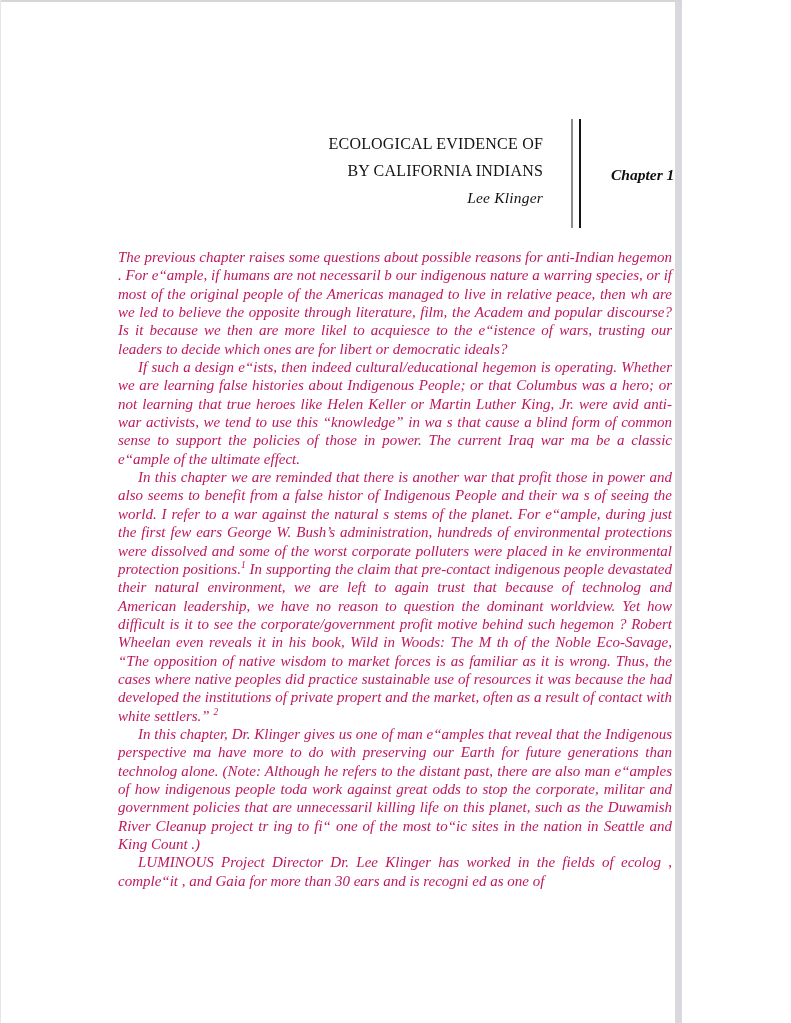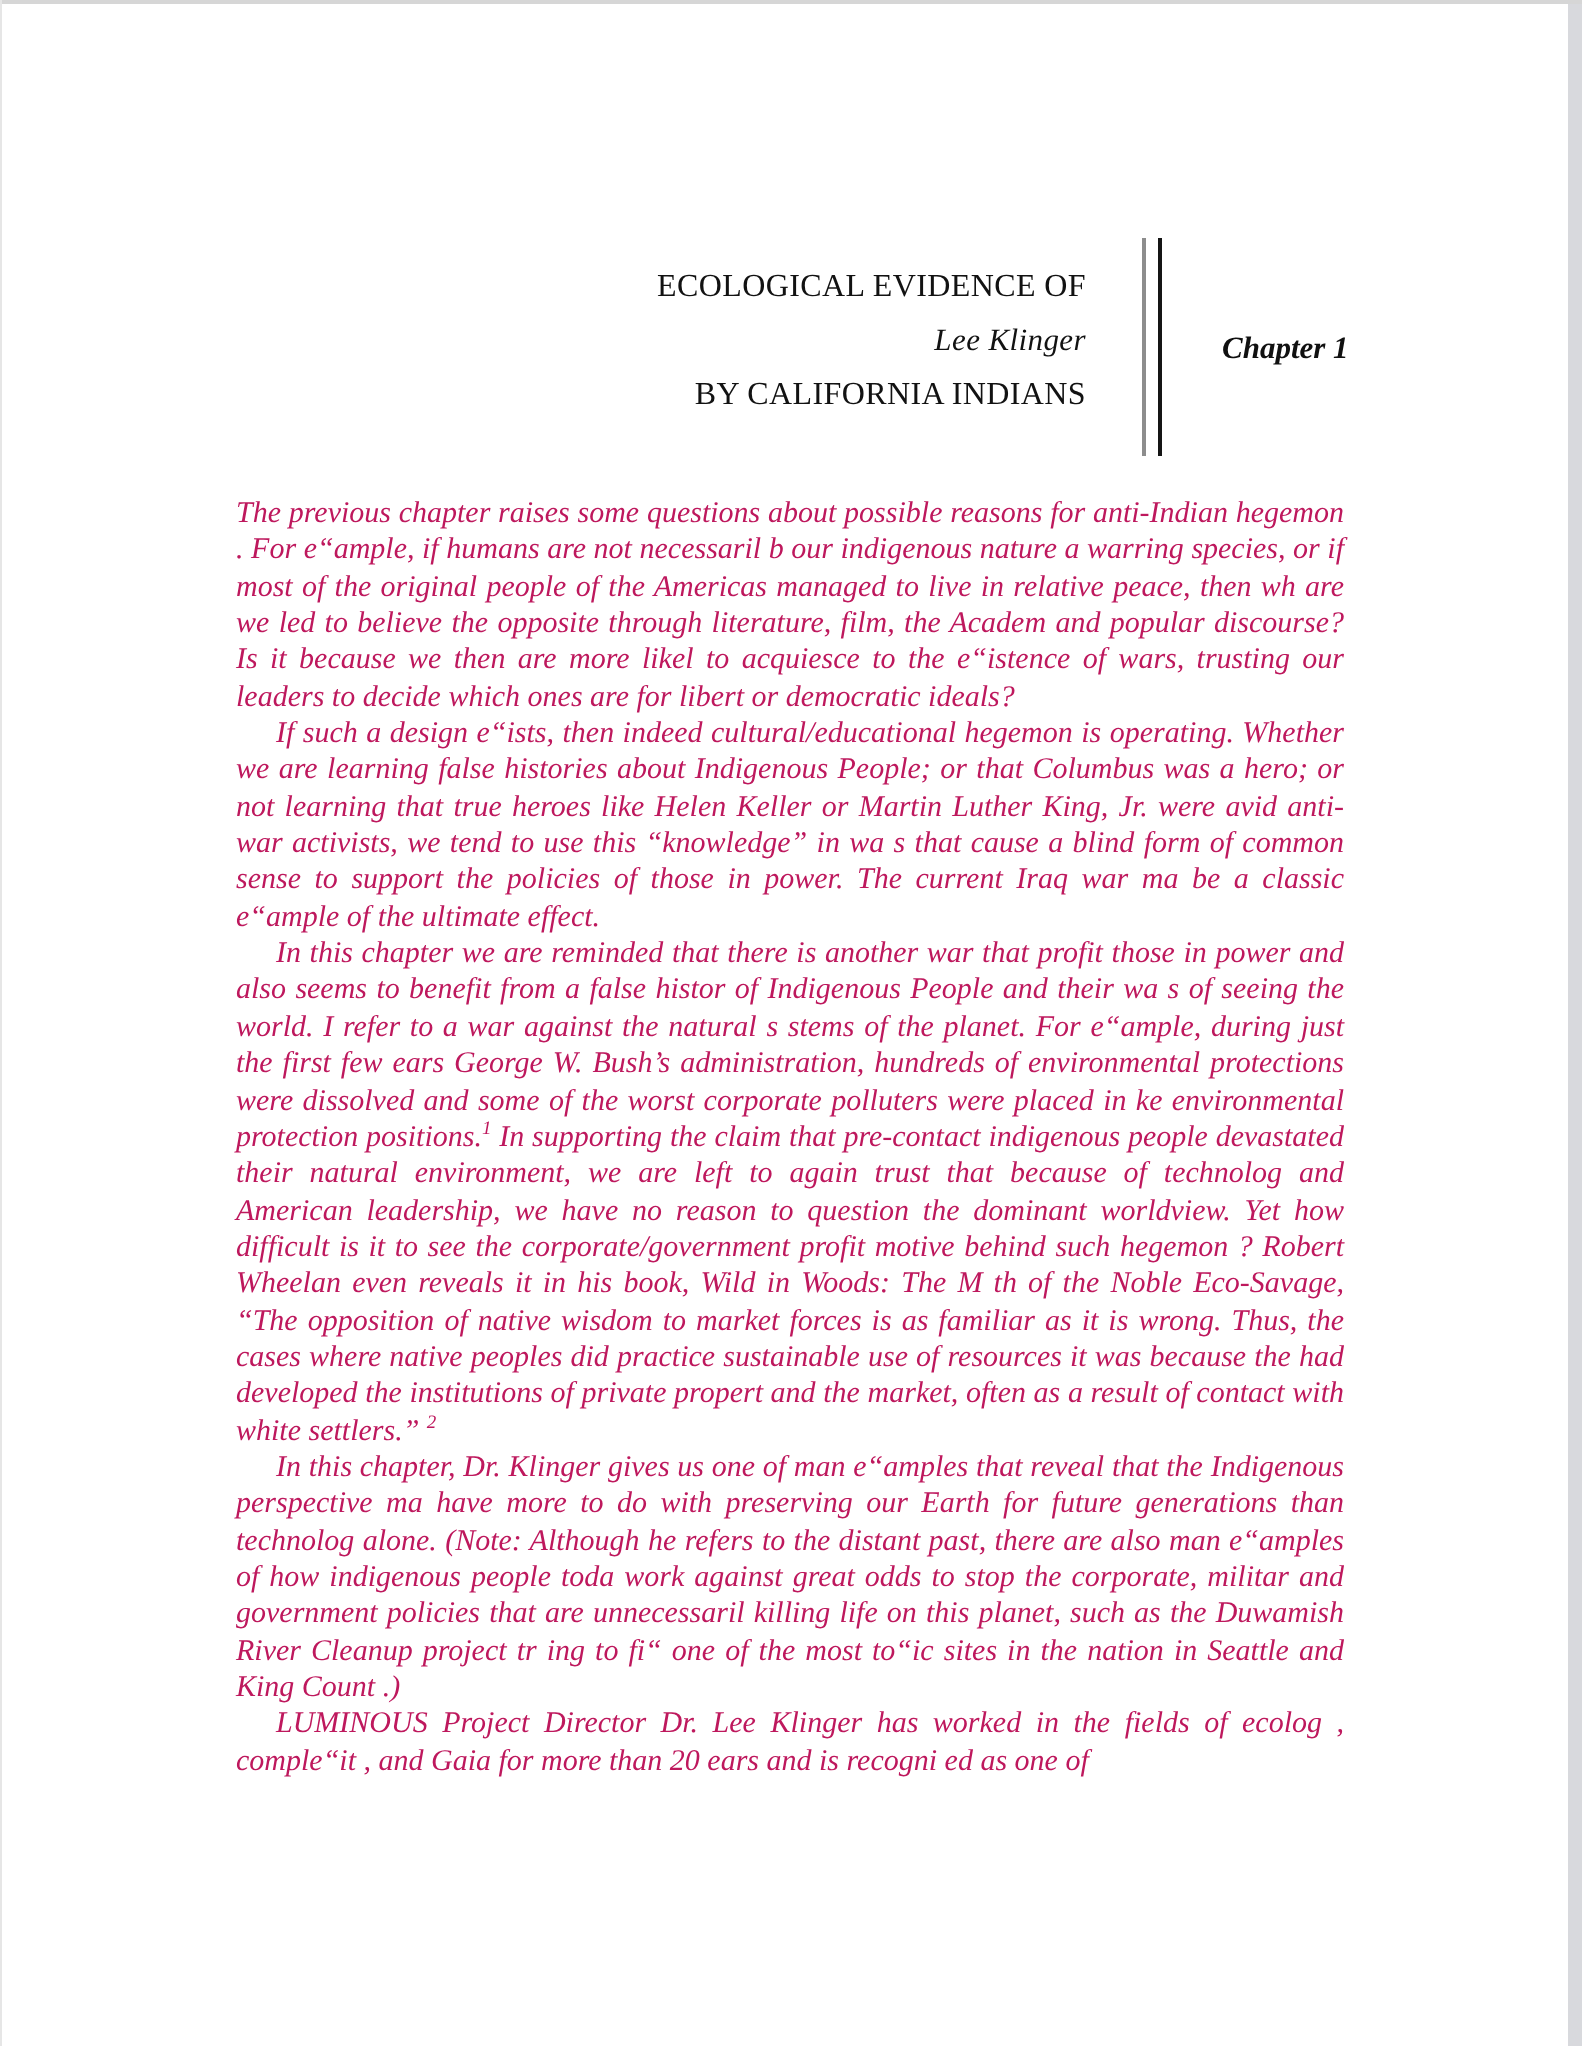--- a/index.html
+++ b/index.html
@@ -5,21 +5,21 @@
   html, body {
     margin: 0;
     padding: 0;
     width: 791px;
     height: 1023px;
     overflow: hidden;
     background: #ffffff;
   }
   .page {
     position: relative;
-    width: 791px;
+    width: 682px;
     height: 1023px;
     background: #ffffff;
     font-family: "Liberation Serif", serif;
     color: #161616;
   }
   .edge-top {
     position: absolute;
     top: 0; left: 0; right: 0;
     height: 2px;
     background: #d6d6d6;
@@ -98,27 +98,27 @@
 <body>
 
 <div class="page">
   <div class="edge-top"></div>
   <div class="edge-left"></div>
   <div class="edge-right"></div>
 
   <header>
     <div class="title-block">
       <div class="title-line">ECOLOGICAL EVIDENCE OF</div>
+      <div class="title-line">BY CALIFORNIA INDIANS</div>
       <div class="title-line author-line">Lee Klinger</div>
-      <div class="title-line">BY CALIFORNIA INDIANS</div>
     </div>
     <div class="double-rule"></div>
     <div class="chapter-label">Chapter 1</div>
   </header>
 
   <main class="body-text">
     <p class="noindent">The previous chapter raises some questions about possible reasons for anti-Indian hegemon . For e“ample, if humans are not necessaril b our indigenous nature a warring species, or if most of the original people of the Americas managed to live in relative peace, then wh are we led to believe the opposite through literature, film, the Academ and popular discourse? Is it because we then are more likel to acquiesce to the e“istence of wars, trusting our leaders to decide which ones are for libert or democratic ideals?</p>
     <p>If such a design e“ists, then indeed cultural/educational hegemon is operating. Whether we are learning false histories about Indigenous People; or that Columbus was a hero; or not learning that true heroes like Helen Keller or Martin Luther King, Jr. were avid anti-war activists, we tend to use this “knowledge” in wa s that cause a blind form of common sense to support the policies of those in power. The current Iraq war ma be a classic e“ample of the ultimate effect.</p>
     <p><span>In this chapter we are reminded that there is another war that profit those in power and also seems to benefit from a false histor of Indigenous People and their wa s of seeing the world. I refer to a war against the natural s stems of the planet. For e“ample, during just the first few ears George W. Bush’s administration, hundreds of environmental protections were dissolved and some of the worst corporate polluters were placed in ke environmental protection positions.</span><sup>1</sup><span> In supporting the claim that pre-contact indigenous people devastated their natural environment, we are left to again trust that because of technolog and American leadership, we have no reason to question the dominant worldview. Yet how difficult is it to see the corporate/government profit motive behind such hegemon ? Robert Wheelan even reveals it in his book, Wild in Woods: The M th of the Noble Eco-Savage, “The opposition of native wisdom to market forces is as familiar as it is wrong. Thus, the cases where native peoples did practice sustainable use of resources it was because the had developed the institutions of private propert and the market, often as a result of contact with white settlers.” </span><sup>2</sup></p>
     <p>In this chapter, Dr. Klinger gives us one of man e“amples that reveal that the Indigenous perspective ma have more to do with preserving our Earth for future generations than technolog alone. (Note: Although he refers to the distant past, there are also man e“amples of how indigenous people toda work against great odds to stop the corporate, militar and government policies that are unnecessaril killing life on this planet, such as the Duwamish River Cleanup project tr ing to fi“ one of the most to“ic sites in the nation in Seattle and King Count .)</p>
-    <p>LUMINOUS Project Director Dr. Lee Klinger has worked in the fields of ecolog , comple“it , and Gaia for more than 20 ears and is recogni ed as one of</p>
+    <p>LUMINOUS Project Director Dr. Lee Klinger has worked in the fields of ecolog , comple“it , and Gaia for more than 30 ears and is recogni ed as one of</p>
   </main>
 </div>
 
 </body></html>

